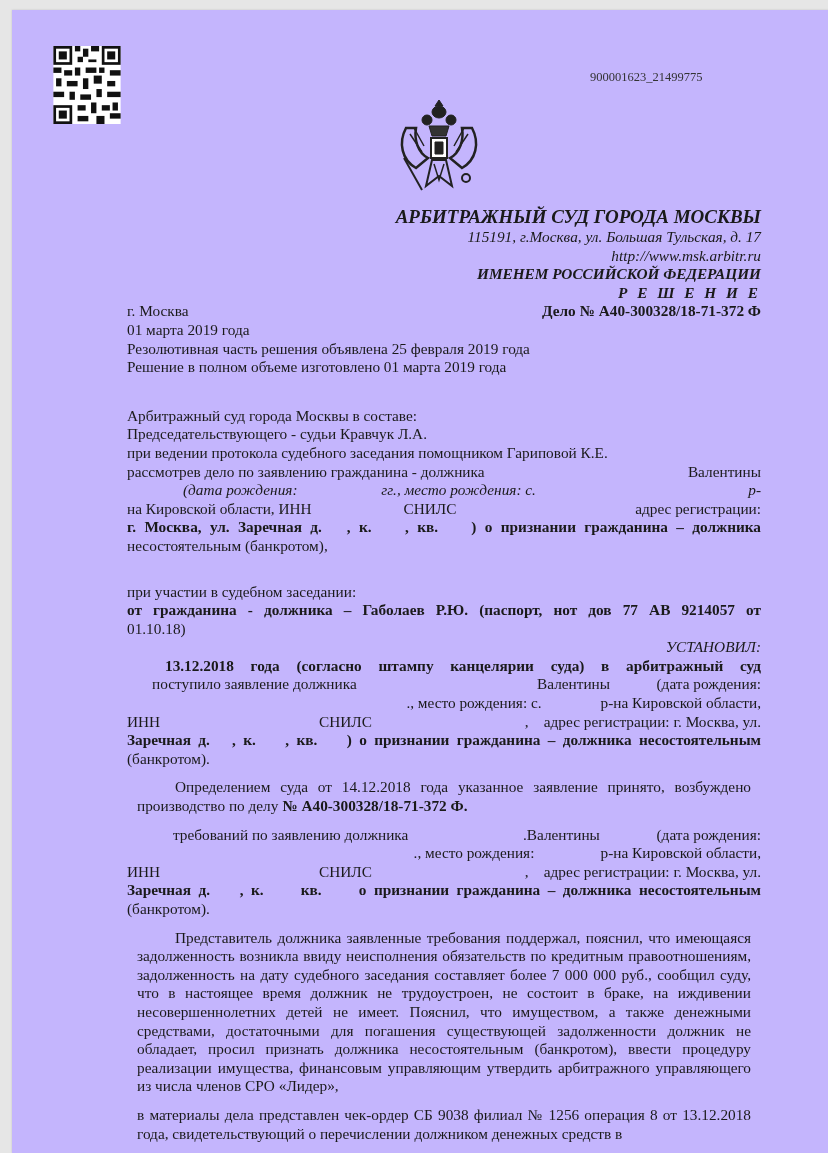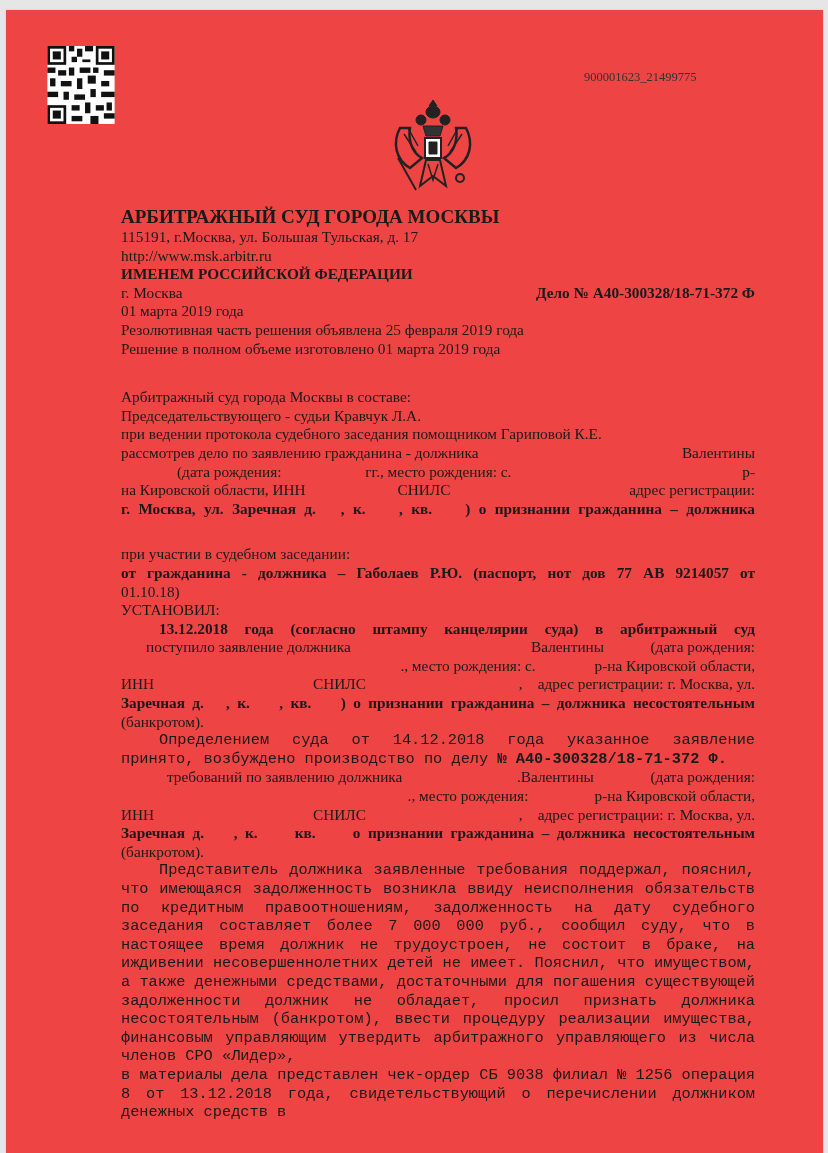--- a/index.html
+++ b/index.html
@@ -4,39 +4,39 @@
   <style>
     html, body { margin: 0; padding: 0; }
     body {
       width: 828px; height: 1153px; overflow: hidden;
       background: #e6e6e6;
       font-family: "Liberation Serif", serif;
       color: #1a1a1a;
       position: relative;
     }
     .page {
-      position: absolute; left: 6px; top: 10px; width: 817px; height: 1143px;
-      background: #ef4444;
+      position: absolute; left: 12px; top: 10px; width: 817px; height: 1143px;
+      background: #c4b5fd;
       box-shadow: 0 0 2px rgba(0,0,0,0.15);
     }
     .qr { position: absolute; left: 41px; top: 36px; width: 68px; height: 78px; }
     .docid { position: absolute; left: 578px; top: 60px; font-size: 12.5px; color: #333; }
     .emblem { position: absolute; left: 382px; top: 88px; width: 90px; height: 100px; }
     .content { position: absolute; left: 115px; top: 196px; width: 634px; font-size: 15.3px; line-height: 18.6px; }
-    .center { text-align: left; }
+    .center { text-align: right; font-style: italic; }
     .court-name { font-weight: bold; font-size: 19px; line-height: 22px; margin-bottom: 0; }
     .bold { font-weight: bold; }
     .spaced { letter-spacing: 3px; font-weight: bold; }
     .row { display: flex; justify-content: space-between; }
     .just { text-align: justify; text-align-last: left; }
     .justfull { text-align: justify; text-align-last: justify; font-weight: bold; }
     .indent { text-indent: 38px; }
     .gap { height: 19px; }
     .gap2 { height: 30px; }
-    p { margin: 0; font-family: Liberation Mono, monospace; }
+    p { margin: 10px; }
   </style>
 </head>
 <body>
 
 <div class="page">
 
   <svg class="qr" viewBox="0 0 25 29">
     <rect x="0" y="0" width="25" height="29" fill="#fff"></rect>
     <g fill="#111">
       <rect x="0" y="0" width="7" height="7"></rect>
@@ -98,49 +98,51 @@
       <line x1="10" y1="60" x2="28" y2="92" stroke-width="2"></line>
       <circle cx="72" cy="80" r="4" fill="none" stroke-width="2"></circle>
     </g>
   </svg>
 
   <div class="content">
     <div class="center court-name">АРБИТРАЖНЫЙ СУД ГОРОДА МОСКВЫ</div>
     <div class="center">115191, г.Москва, ул. Большая Тульская, д. 17</div>
     <div class="center">http://www.msk.arbitr.ru</div>
     <div class="center bold">ИМЕНЕМ РОССИЙСКОЙ ФЕДЕРАЦИИ</div>
+    <div class="center spaced">Р Е Ш Е Н И Е</div>
 
     <div class="row">
       <span>г. Москва</span>
       <span class="bold">Дело № А40-300328/18-71-372 Ф</span>
     </div>
     <div>01 марта 2019 года</div>
     <div>Резолютивная часть решения объявлена 25 февраля 2019 года</div>
     <div>Решение в полном объеме изготовлено 01 марта 2019 года</div>
 
     <div class="gap2"></div>
 
     <div>Арбитражный суд города Москвы в составе:</div>
     <div>Председательствующего - судьи Кравчук Л.А.</div>
     <div>при ведении протокола судебного заседания помощником Гариповой К.Е.</div>
     <div class="row">
       <span>рассмотрев дело по заявлению гражданина - должника</span>
       <span>Валентины</span>
     </div>
-    <div style="position:relative;">
+    <div style="position:relative;font-style:italic;">
       <span style="padding-left:56px">(дата рождения:</span>
       <span style="padding-left:80px">гг., место рождения: с.</span>
       <span style="position:absolute;right:0">р-</span>
     </div>
     <div style="position:relative;">
       <span>на Кировской области, ИНН</span>
       <span style="padding-left:88px">СНИЛС</span>
       <span style="position:absolute;right:0">адрес регистрации:</span>
     </div>
     <div class="justfull" style="white-space:pre">г. Москва, ул. Заречная д.   , к.    , кв.    ) о признании гражданина – должника</div>
+    <div>несостоятельным (банкротом),</div>
 
     <div class="gap"></div>
     <div class="gap" style="height:8px"></div>
 
     <div>при участии в судебном заседании:</div>
     <div class="justfull">от гражданина - должника – Габолаев Р.Ю. (паспорт, нот дов 77 АВ 9214057 от</div>
     <div>01.10.18)</div>
 
     <div class="center">УСТАНОВИЛ:</div>
 

